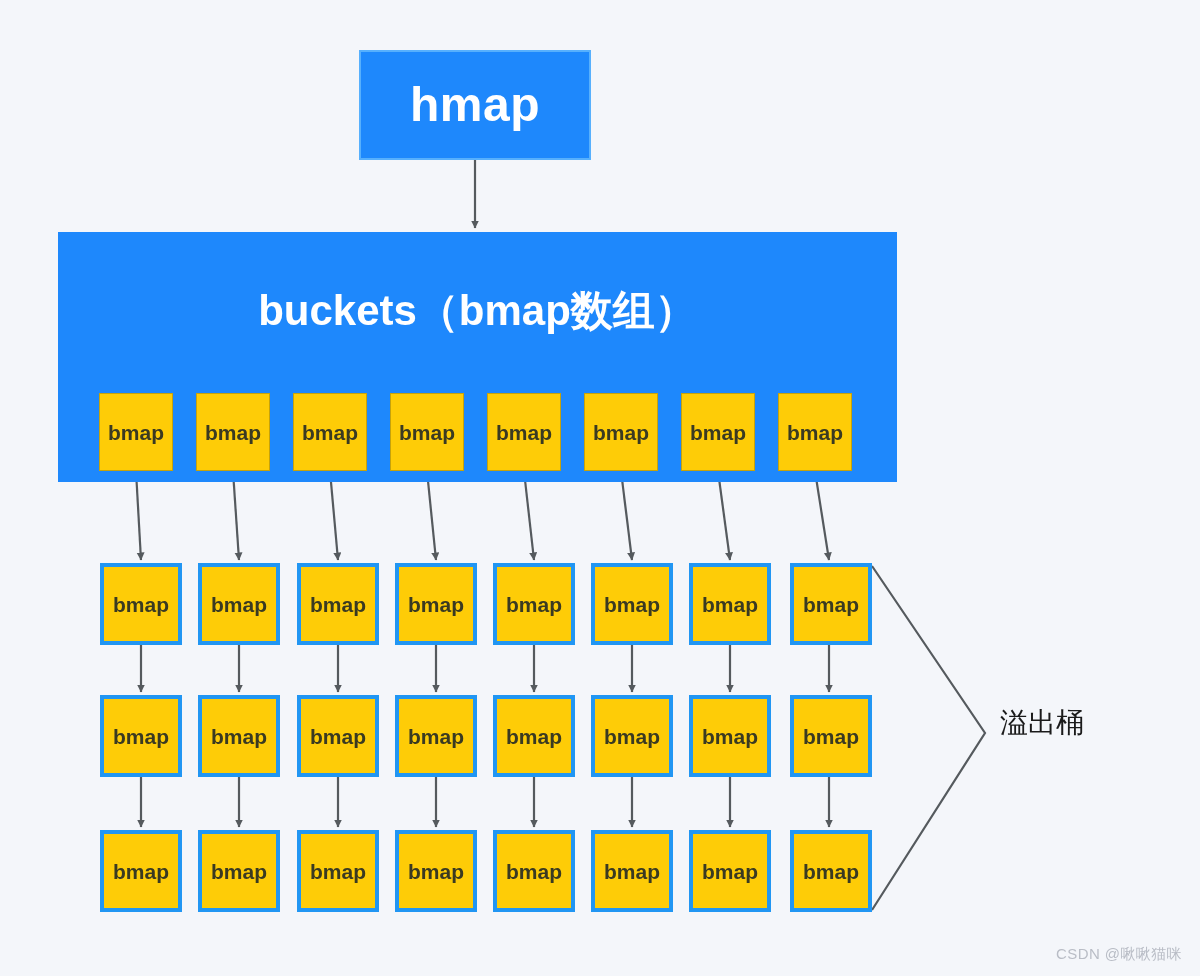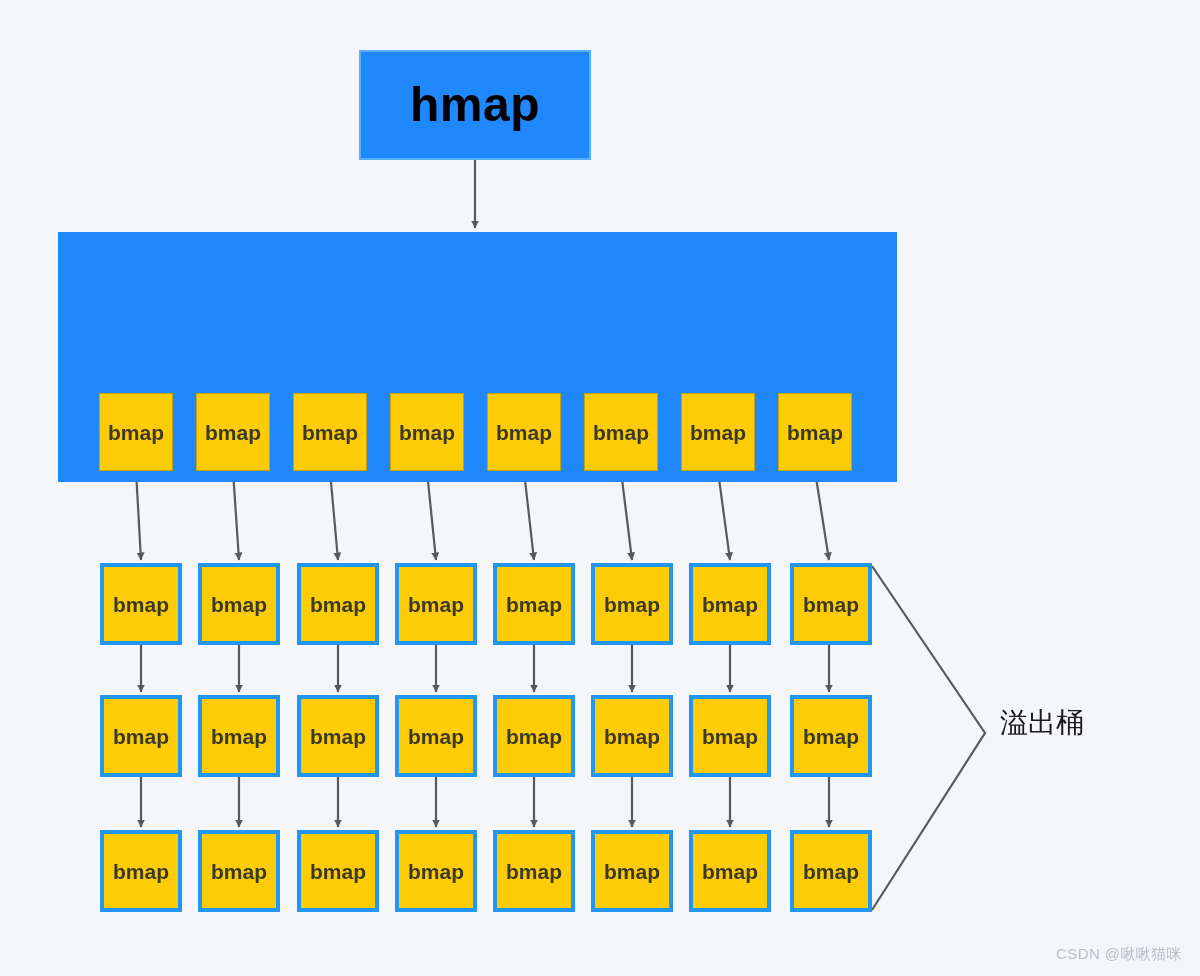--- a/index.html
+++ b/index.html
@@ -39,21 +39,21 @@
     width: 232px;
     height: 110px;
     background: #1e88fc;
     border: 2px solid #57b0fd;
     box-sizing: border-box;
     display: flex;
     align-items: center;
     justify-content: center;
   }
   .hmap-label {
-    color: #000000;
+    color: #ffffff;
     font-size: 48px;
     font-weight: bold;
     letter-spacing: 0.5px;
     line-height: 1;
   }
 
   
   .buckets-band {
     position: absolute;
     left: 58px;
@@ -189,20 +189,21 @@
     <g>
       <polyline points="872,566 985,733 872,910" fill="none" stroke="#555a5e" stroke-width="2.2" stroke-linejoin="miter"></polyline>
     </g>
   </svg>
 
   <div class="hmap-node">
     <span class="hmap-label">hmap</span>
   </div>
 
   <div class="buckets-band">
+    <div class="band-title">buckets（bmap数组）</div>
 
     <div class="band-cell" style="left:41px">
       <span class="cell-label">bmap</span>
     </div>
     <div class="band-cell" style="left:138px">
       <span class="cell-label">bmap</span>
     </div>
     <div class="band-cell" style="left:235px">
       <span class="cell-label">bmap</span>
     </div>

